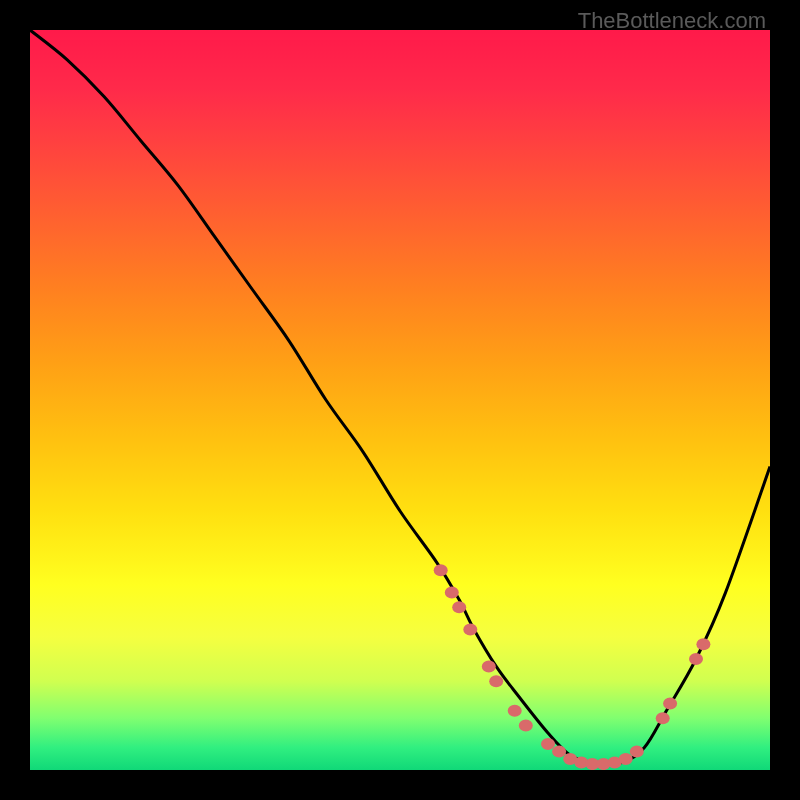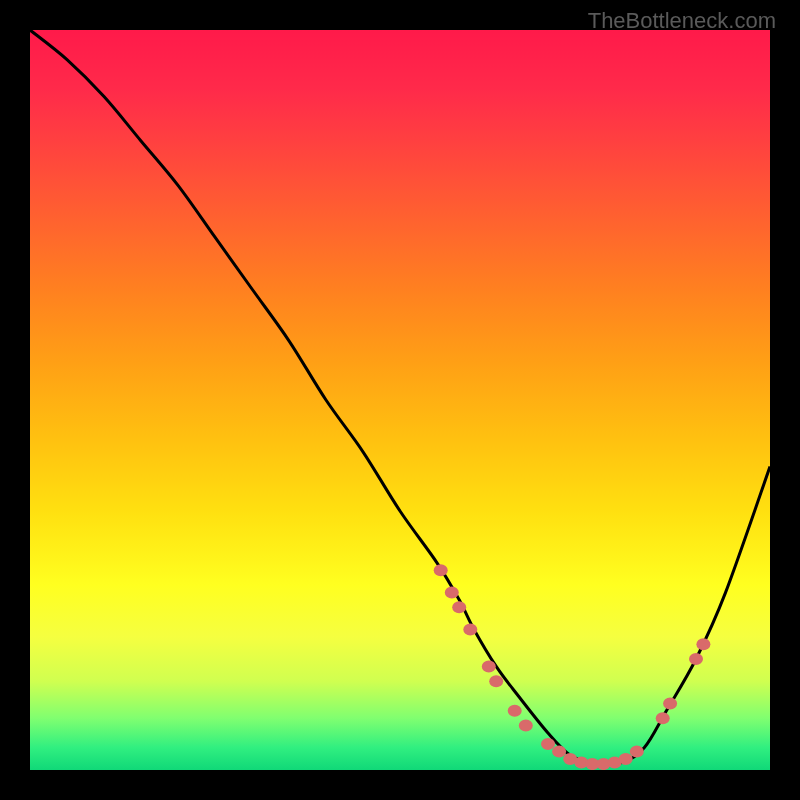--- a/index.html
+++ b/index.html
@@ -6,21 +6,21 @@
   body {
     width: 800px;
     height: 800px;
     background: #000;
     position: relative;
     font-family: Arial, sans-serif;
   }
   .watermark {
     position: absolute;
     top: 8px;
-    right: 24px;
+    right: 34px;
     color: #5a5a5a;
     font-size: 22px;
     font-weight: 400;
     z-index: 10;
   }
   .plot-area {
     position: absolute;
     left: 30px;
     top: 30px;
     width: 740px;

